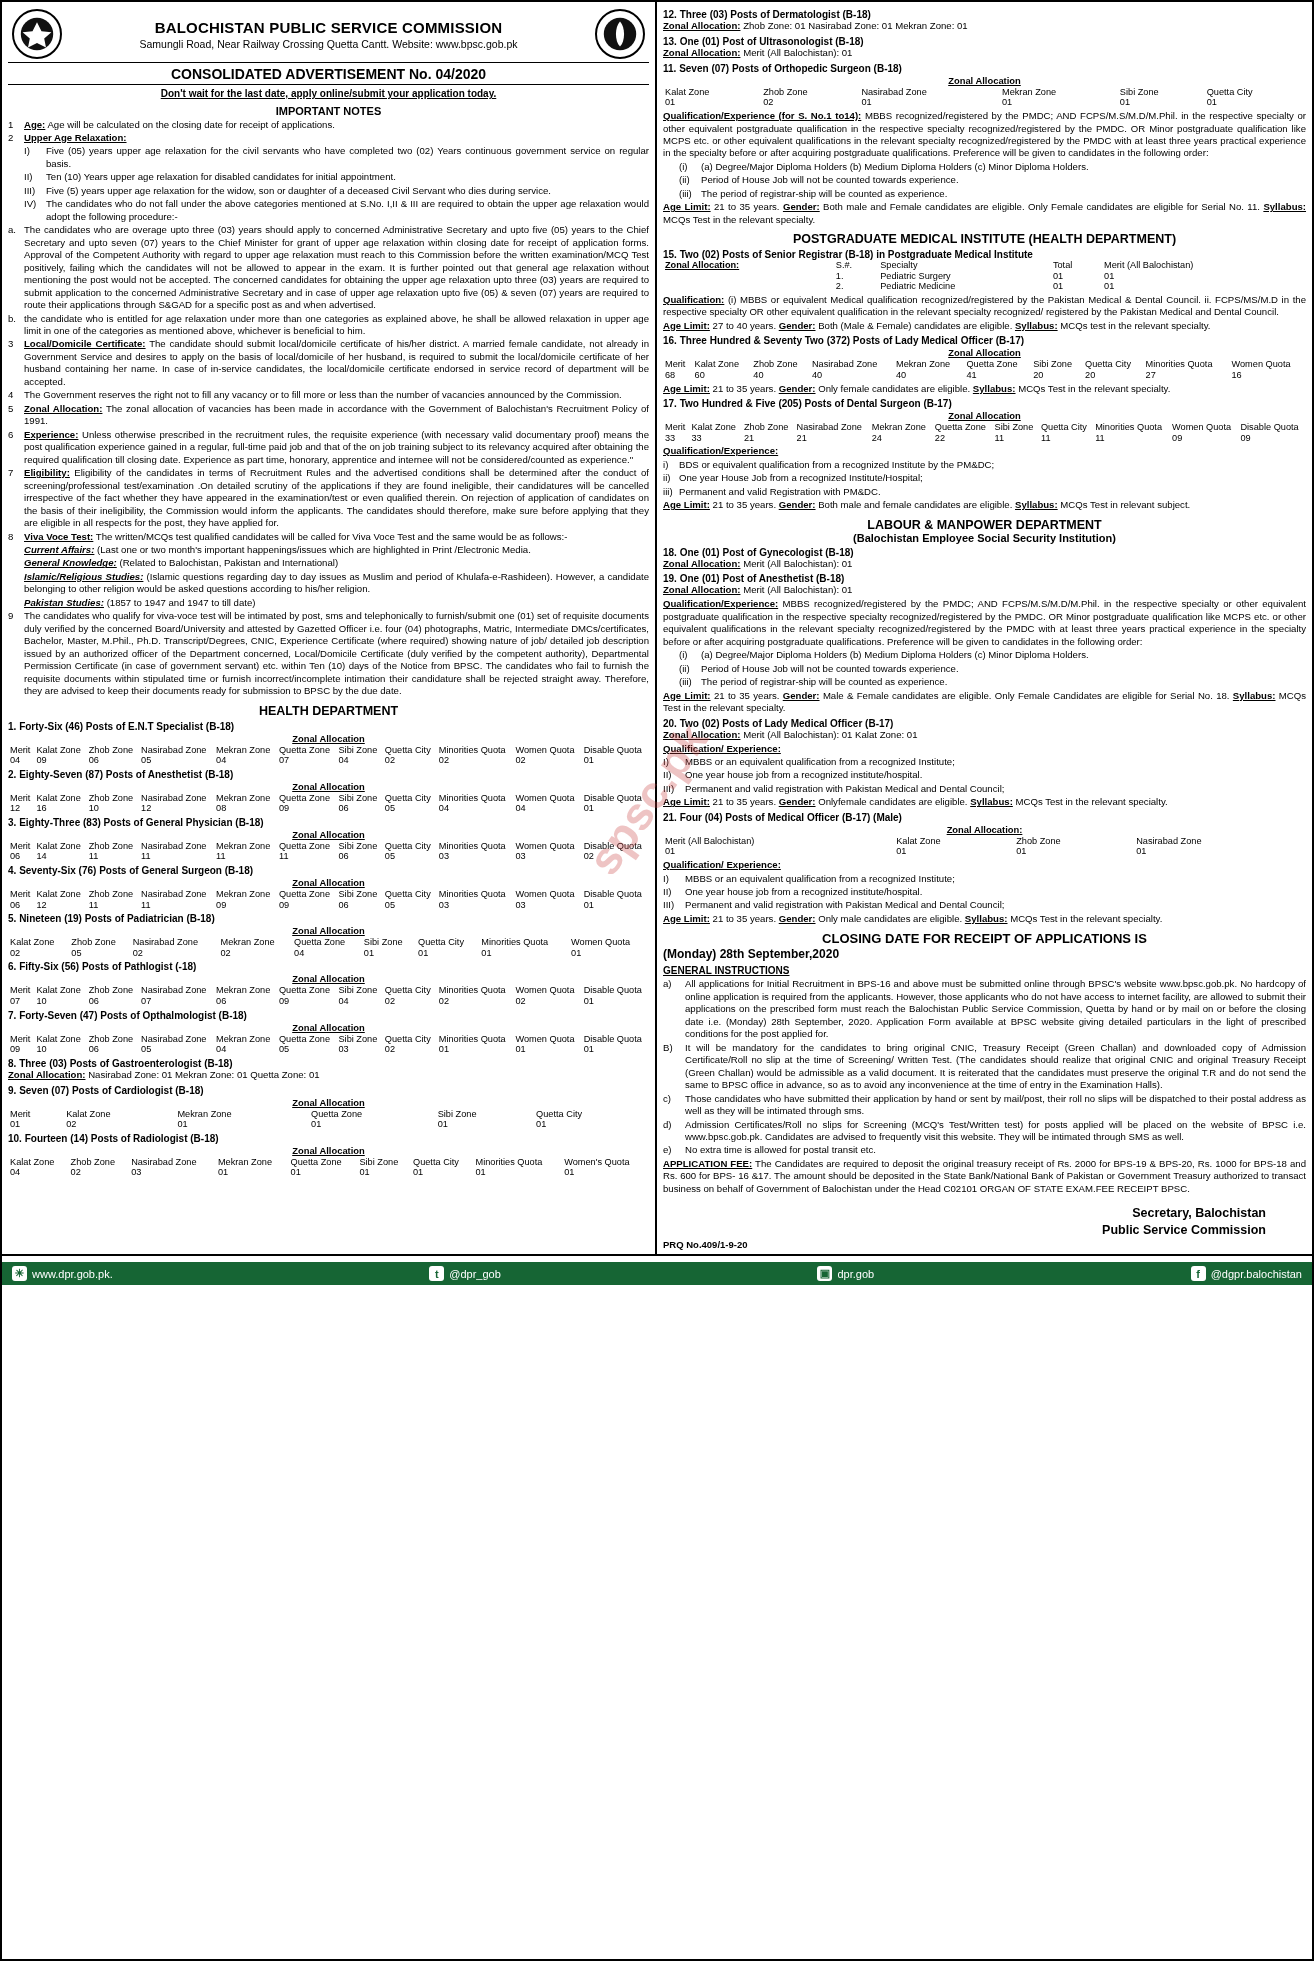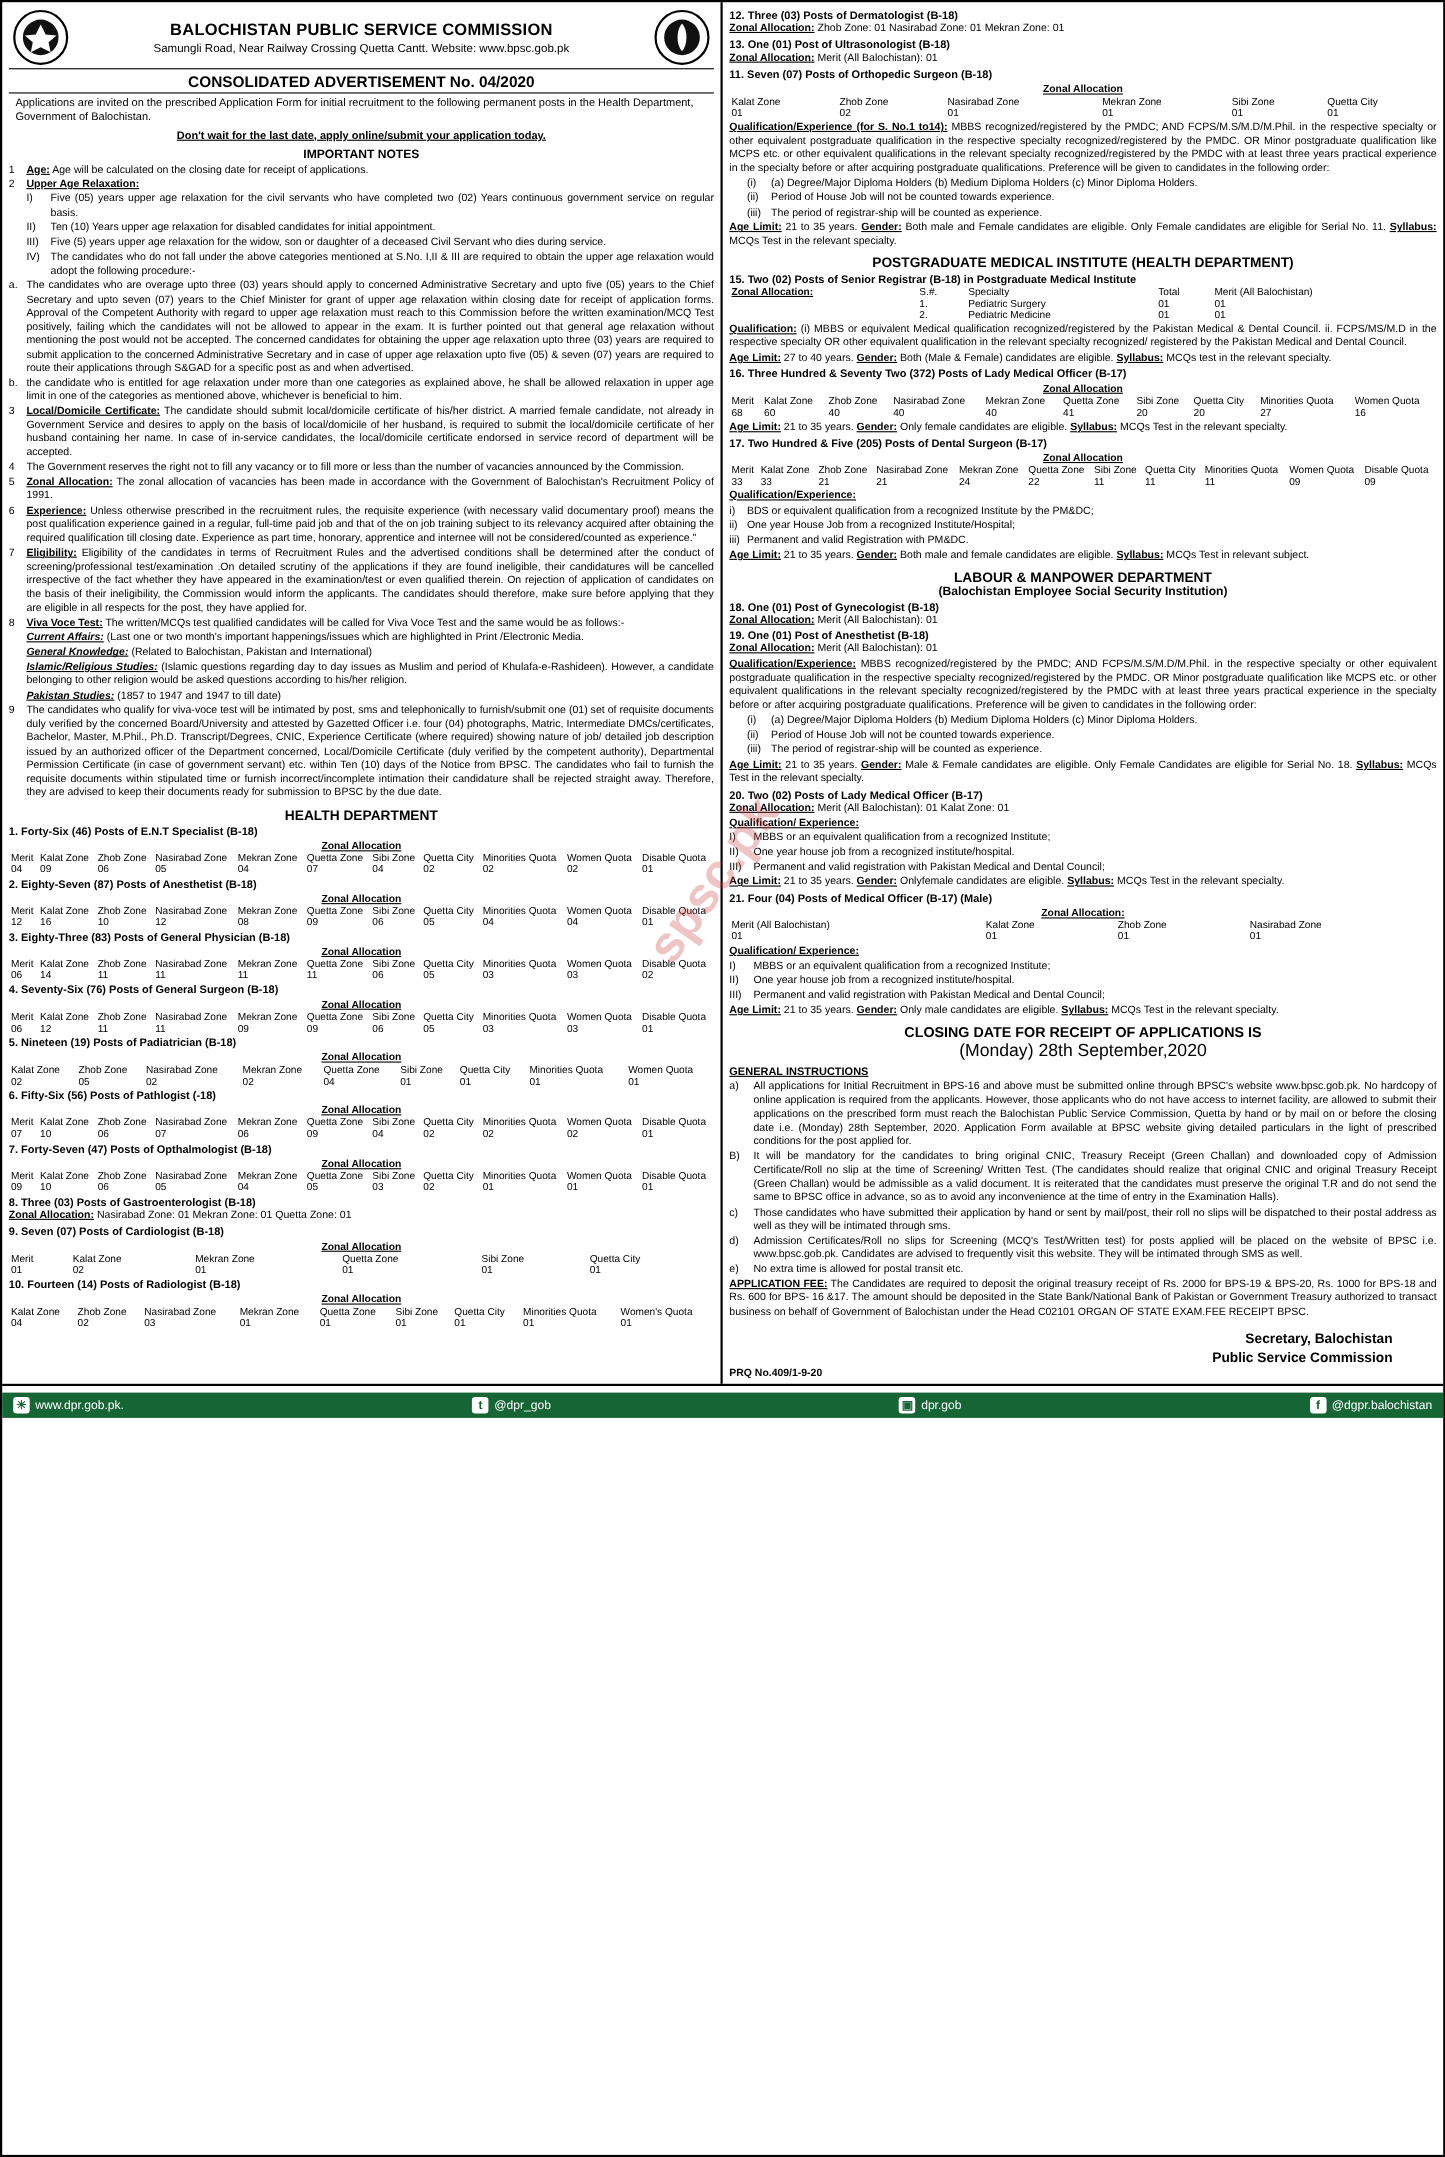--- a/index.html
+++ b/index.html
@@ -28,21 +28,21 @@
   .txt{flex:1;text-align:justify;}
   .ind1{margin-left:16px;}
   .secthead{text-align:center;font-weight:bold;font-size:12.5px;margin:6px 0 3px;}
   .posthead{font-size:10px;font-weight:bold;margin-top:3px;}
   .za{text-align:center;font-size:9.4px;text-decoration:underline;font-weight:bold;margin:1px 0;}
   table.zt{width:100%;border-collapse:collapse;font-size:9.2px;margin-bottom:2px;}
   table.zt td{padding:0 2px;vertical-align:top;line-height:1.15;}
   .inline{font-size:9.6px;line-height:1.3;margin:1px 0;}
   .just{text-align:justify;}
   .closing{text-align:center;font-weight:bold;font-size:13px;margin:6px 0 1px;}
-  .closing2{text-align:center;font-weight:normal;font-size:16px;margin-bottom:4px;}
+  .closing2{text-align:left;font-weight:bold;font-size:12px;margin-bottom:4px;}
   .gi{font-weight:bold;font-size:10px;text-decoration:underline;margin:3px 0 2px;}
   .sig{text-align:right;font-weight:bold;font-size:12.5px;margin-top:10px;padding-right:40px;line-height:1.35;}
   .prq{font-size:9.5px;font-weight:bold;}
   .footer{display:flex;align-items:center;justify-content:space-between;background:#166534;color:#fff;font-size:11px;padding:4px 10px;margin-top:6px;}
   .footer .fi{display:flex;align-items:center;gap:5px;}
   .fbadge{width:15px;height:15px;border-radius:3px;background:#fff;color:#166534;display:inline-flex;align-items:center;justify-content:center;font-size:11px;font-weight:bold;}
   .watermark{position:absolute;top:770px;left:560px;transform:rotate(-55deg);font-size:46px;color:rgba(200,60,60,.30);font-weight:bold;pointer-events:none;}
   .i{font-style:italic;margin-top:48px;}
   .footerwrap{border-top:2px solid #000;}
   .zline{font-size:9.6px;line-height:1.35;}
@@ -71,21 +71,20 @@
         <div class="logo">
           <svg viewBox="0 0 40 40">
               <circle cx="20" cy="20" r="18" fill="#111"></circle>
               <path d="M20 6 C26 12 26 28 20 34 C14 28 14 12 20 6 Z" fill="#fff"></path>
             </svg>
         </div>
       </div>
 
       <div class="cons">CONSOLIDATED ADVERTISEMENT No. 04/2020</div>
 
-      <div class="intro">Applications are invited on the prescribed Application Form for initial recruitment to the following permanent posts in the Health Department, Government of Balochistan.</div>
       <div class="intro center bold ul">Don't wait for the last date, apply online/submit your application today.</div>
       <div class="imp">IMPORTANT NOTES</div>
 
       <div class="row">
         <div class="num">1</div>
         <div class="txt"><span class="bold ul">Age:</span> <span>Age will be calculated on the closing date for receipt of applications.</span></div>
       </div>
       <div class="row">
         <div class="num">2</div>
         <div class="txt"><span class="bold ul">Upper Age Relaxation:</span></div>

